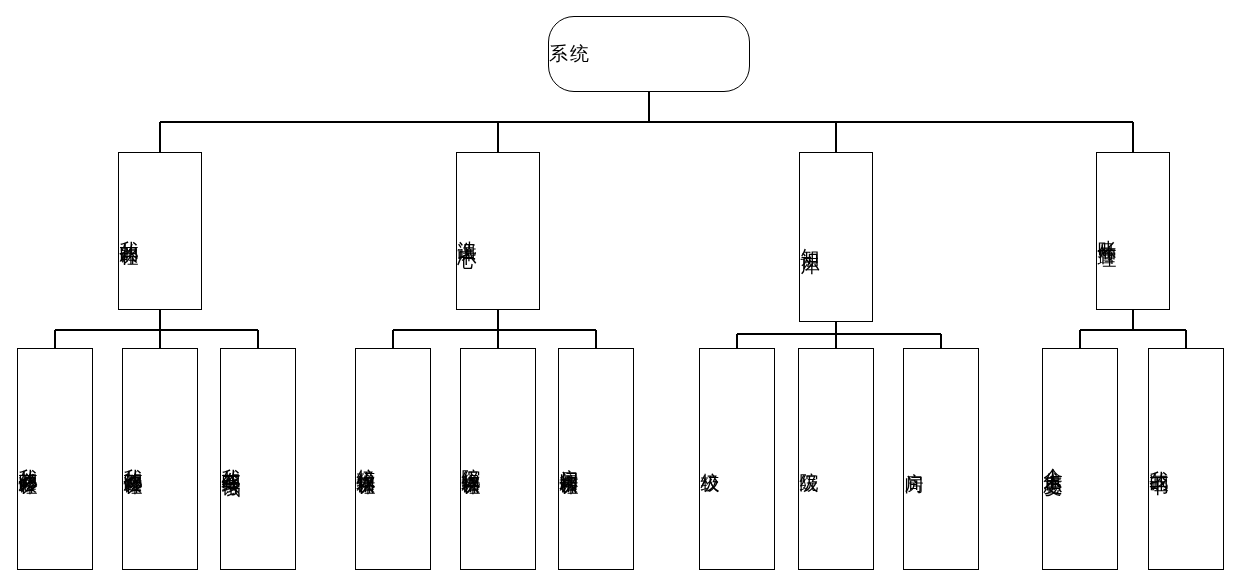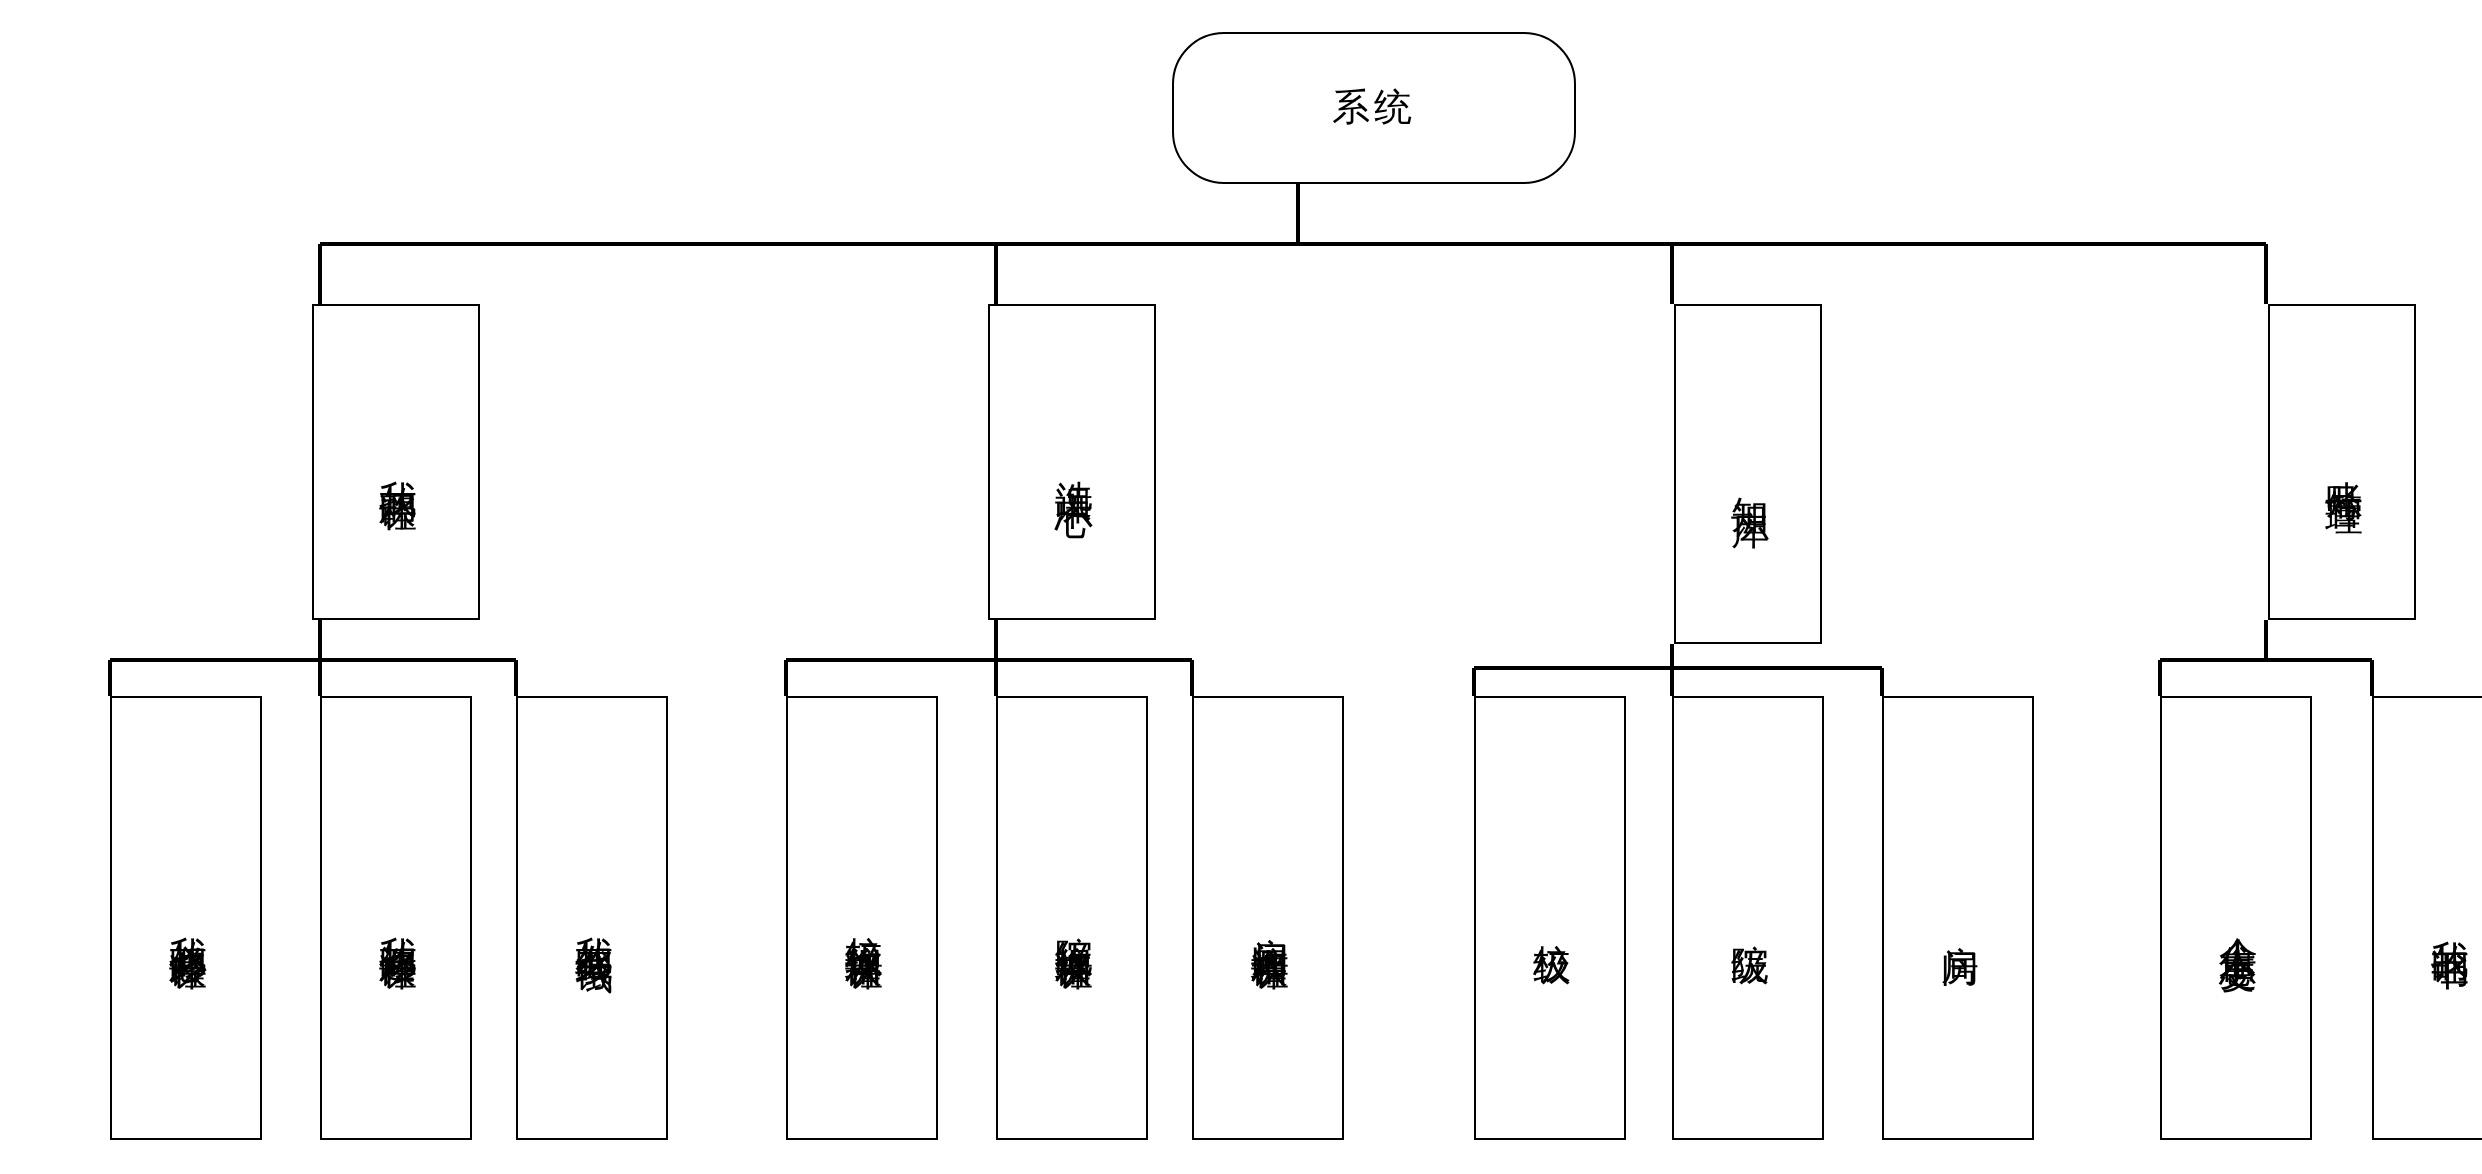--- a/index.html
+++ b/index.html
@@ -23,22 +23,20 @@
     height: 587px;
     pointer-events: none;
   }
   .node {
     position: absolute;
     box-sizing: border-box;
     border: 1.5px solid #000000;
     background: #ffffff;
     display: flex;
     align-items: center;
-    justify-content: center;
-    margin-left: 38px;
   }
   .node.root {
     border-radius: 26px;
   }
   .label-h {
     font-size: 19px;
     color: #000000;
     letter-spacing: 2px;
     white-space: nowrap;
   }

